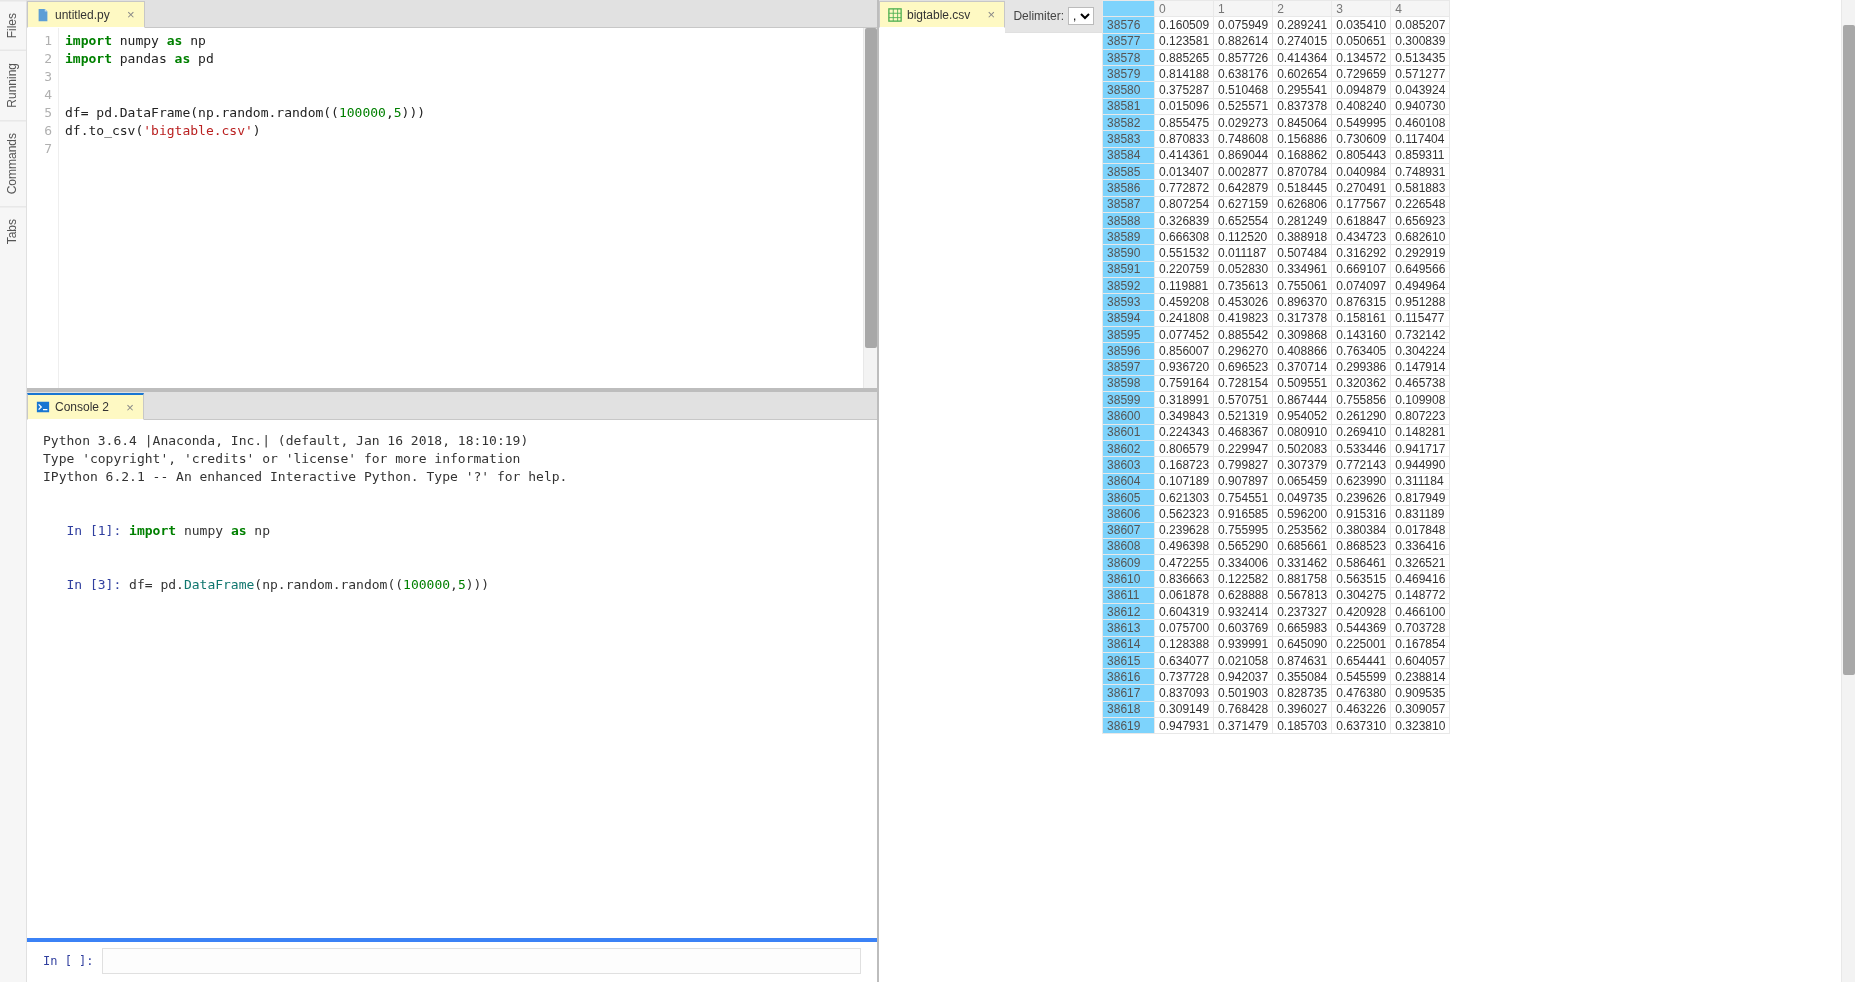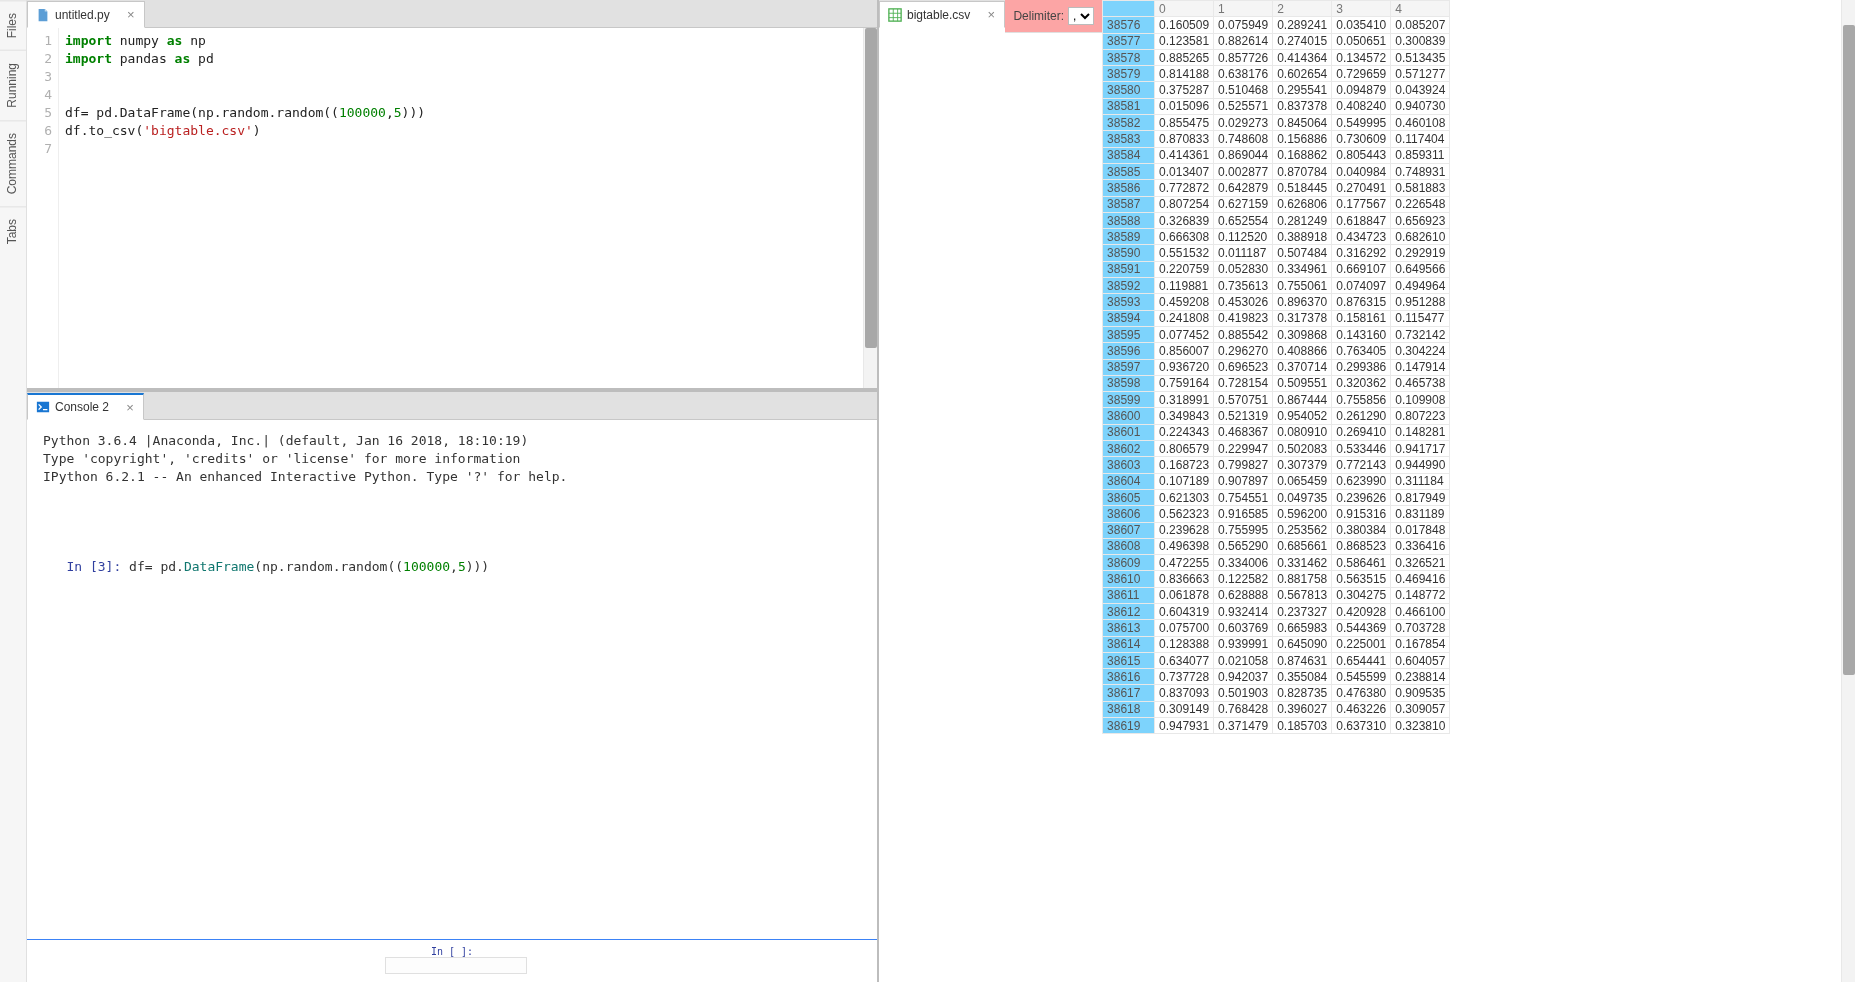--- a/index.html
+++ b/index.html
@@ -14,21 +14,21 @@
   .main { flex: 1; display: flex; min-height: 0; }
   .left-sidebar { width: 27px; background: #f6f6f6; border-right: 1px solid #e0e0e0; display: flex; flex-direction: column; }
   .side-tab { writing-mode: vertical-rl; transform: rotate(180deg); padding: 12px 5px; font-size: 12px; color: #555; border-bottom: 1px solid #e0e0e0; text-align: center; cursor: default; }
 
   .workarea { flex: 1; display: flex; min-width: 0; }
   .left-panel { display: flex; flex-direction: column; width: 852px; border-right: 2px solid #bdbdbd; min-height: 0; }
   .right-panel { flex: 1; display: flex; flex-direction: row; min-width: 0; position: relative; }
 
   
   .tabbar { height: 28px; background: #e1e1e1; display: flex; align-items: flex-end; border-bottom: 1px solid #c7c7c7; }
-  .tab { height: 27px; background: #ffffff; border: 1px solid #c7c7c7; border-bottom: 1px solid #fff; margin-bottom: -1px; display: flex; align-items: center; padding: 0 6px 0 8px; font-size: 12px; color: #333; position: relative; }
+  .tab { height: 27px; background: #fef9c3; border: 1px solid #c7c7c7; border-bottom: 1px solid #fff; margin-bottom: -1px; display: flex; align-items: center; padding: 0 6px 0 8px; font-size: 12px; color: #333; position: relative; }
   .tab.left-active { border-top: 2px solid #1976d2; }
   .tab-icon { width: 14px; height: 14px; margin-right: 5px; flex-shrink: 0; }
   .tab-close { margin-left: 14px; font-size: 13px; color: #888; cursor: pointer; width: 14px; text-align: center; }
 
   
   .editor-wrap { flex: 1; display: flex; overflow: hidden; font-family: "Menlo","Consolas","DejaVu Sans Mono",monospace; font-size: 13px; line-height: 18px; position: relative; }
   .gutter { width: 32px; background: #fff; color: #b0b0b0; text-align: right; padding: 4px 6px 0 0; border-right: 1px solid #eee; }
   .code { flex: 1; padding: 4px 6px 0 6px; white-space: pre; overflow: auto; }
   .kw { color: #008000; font-weight: bold; }
   .str { color: #BA2121; }
@@ -41,25 +41,25 @@
 
   
   .console-wrap { flex: 1; display: flex; flex-direction: column; min-height: 0; }
   .console-body { flex: 1; overflow: auto; padding: 12px 16px; font-family: "Menlo","Consolas","DejaVu Sans Mono",monospace; font-size: 13px; line-height: 18px; color: #333; }
   .console-line { white-space: pre; }
   .prompt-in { color: #303F9F; }
   .cb { color: #008000; font-weight: bold; }
   .cn { color: #008000; }
   .cstr { color: #BA2121; }
   .cfn { color: #0f766e; }
-  .console-input { border-top: 1px solid #3b82f6; padding: 6px 16px 8px; font-family: "Menlo","Consolas","DejaVu Sans Mono",monospace; font-size: 10px; display: flex; align-items: center; flex-direction: column; }
+  .console-input { border-top: 4px solid #3b82f6; padding: 6px 16px 8px; font-family: "Menlo","Consolas","DejaVu Sans Mono",monospace; font-size: 12px; display: flex; align-items: center; }
   .console-input-field { flex:1; margin-left:8px; border: 1px solid #e0e0e0; background:#fdfdfd; height:26px; padding:2px 6px; font-family:inherit; font-size:inherit; }
 
   
-  .csv-toolbar { height: 24px; display: flex; align-items: center; padding: 16px 8px; border-bottom: 1px solid #e0e0e0; font-size: 12px; color: #444; background:#fca5a5; }
+  .csv-toolbar { height: 24px; display: flex; align-items: center; padding: 16px 8px; border-bottom: 1px solid #e0e0e0; font-size: 12px; color: #444; background:#e5e5e5; }
   .csv-toolbar select { margin-left: 4px; font-size: 12px; border:1px solid #bbb; background:#fff; height:18px; }
 
   
   .csv-grid { flex: 1; overflow: hidden; font-family: -apple-system, "Segoe UI", Arial, sans-serif; font-size: 12px; color: #333; position:relative; }
   .csv-content { position:absolute; left:0; top:0; right:14px; bottom:0; overflow:hidden; }
   table.grid { border-collapse: collapse; table-layout: fixed; }
   table.grid th, table.grid td { border: 1px solid #e8e8e8; padding: 0 4px; height: 16.3px; overflow: hidden; white-space: nowrap; }
   table.grid th { background: #f5f5f5; color: #777; font-weight: normal; text-align: left; position: sticky; top: 0; }
   table.grid .rowhdr { background: #7dd3fc; color: #555; width: 52px; text-align:left; }
   table.grid .colw { width: 52px; }
@@ -130,20 +130,21 @@
             <span class="tab-close">×</span>
           </div>
         </div>
         <div class="console-wrap">
           <div class="console-body">
 <div class="console-line">Python 3.6.4 |Anaconda, Inc.| (default, Jan 16 2018, 18:10:19)</div>
 <div class="console-line">Type 'copyright', 'credits' or 'license' for more information</div>
 <div class="console-line">IPython 6.2.1 -- An enhanced Interactive Python. Type '?' for help.</div>
 <div class="console-line">&nbsp;</div>
 <div class="console-line">&nbsp;</div>
+<div class="console-line">   <span class="prompt-in">In [1]:</span> <span class="cb">import</span> numpy <span class="cb">as</span> np</div>
 <div class="console-line">&nbsp;</div>
 <div class="console-line">&nbsp;</div>
 <div class="console-line">   <span class="prompt-in">In [3]:</span> df= pd.<span class="cfn">DataFrame</span>(np.random.random((<span class="cn">100000</span>,<span class="cn">5</span>)))</div>
 <div class="console-line">&nbsp;</div>
           </div>
           <div class="console-input">
             <span class="prompt-in">In [ ]:</span>
             <input class="console-input-field" type="text" style="">
           </div>
         </div>

